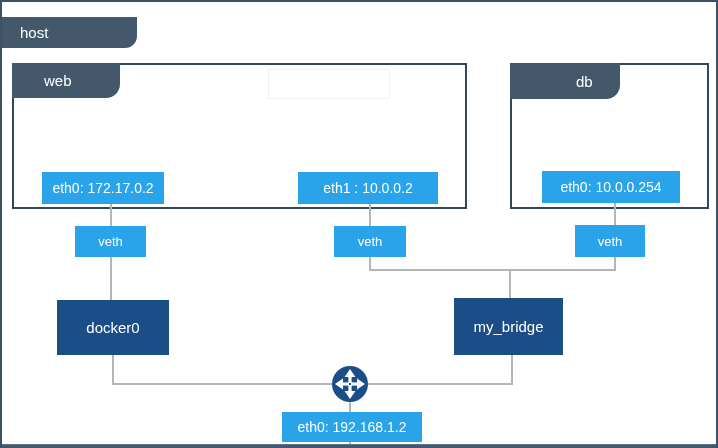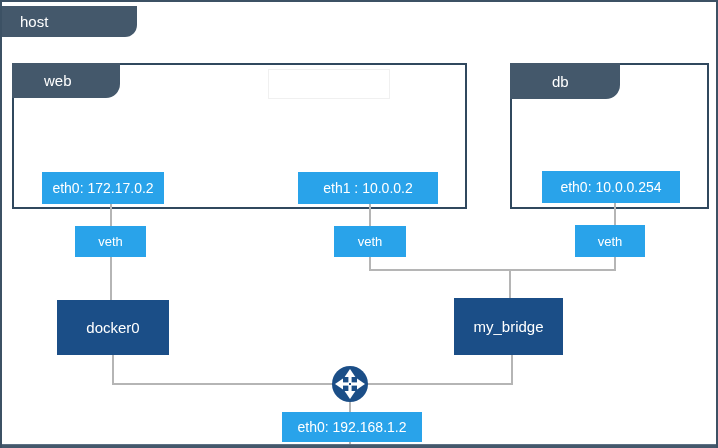--- a/index.html
+++ b/index.html
@@ -2,40 +2,40 @@
 <html><head>
 <meta charset="utf-8">
 <style>
   html,body{margin:0;padding:0;background:#fff;}
   .stage{
     position:relative;width:718px;height:448px;background:#ffffff;
     font-family:"Liberation Sans",sans-serif;overflow:hidden;
     box-sizing:border-box;border-top:2px solid #3c5164;border-left:2px solid #3c5164;border-right:2px solid #3c5164;
   }
   .host-tab{
-    position:absolute;left:0;top:4px;width:135px;height:31px;background:#44586b;
+    position:absolute;left:0;top:15px;width:135px;height:31px;background:#44586b;
     border-bottom-right-radius:12px;color:#fff;font-size:15px;line-height:31px;
     padding-left:18px;box-sizing:border-box;z-index:6;
   }
   .bottom-bar{
     position:absolute;left:0;top:442px;width:718px;height:6px;background:#44586b;
     border-top:1px solid #5d7184;box-sizing:border-box;z-index:6;
   }
   .cbox{
     position:absolute;background:#fff;border:2px solid #30485e;box-sizing:border-box;z-index:1;
   }
   .cbox.web{left:10px;top:61px;width:455px;height:146px;}
   .cbox.db{left:508px;top:61px;width:199px;height:146px;}
   .ctab{
     position:absolute;background:#44586b;color:#fff;font-size:15px;
     border-bottom-right-radius:14px;box-sizing:border-box;z-index:3;
     display:flex;align-items:center;
   }
   .ctab.web{left:10px;top:61px;width:108px;height:35px;padding-left:32px;}
-  .ctab.db{left:508px;top:61px;width:110px;height:36px;padding-left:42px;}
+  .ctab.db{left:508px;top:61px;width:110px;height:36px;padding-left:66px;}
   .white-patch{
     position:absolute;left:266px;top:67px;width:122px;height:30px;background:#fff;
     border:1px solid #f0f0f0;box-sizing:border-box;z-index:2;
   }
   .chip{
     position:absolute;background:#29a3ea;color:#fff;font-size:14px;
     display:flex;align-items:center;justify-content:center;z-index:4;box-sizing:border-box;
   }
   .chip.eth-web0{left:40px;top:170px;width:122px;height:32px;}
   .chip.eth-web1{left:296px;top:170px;width:140px;height:32px;}

